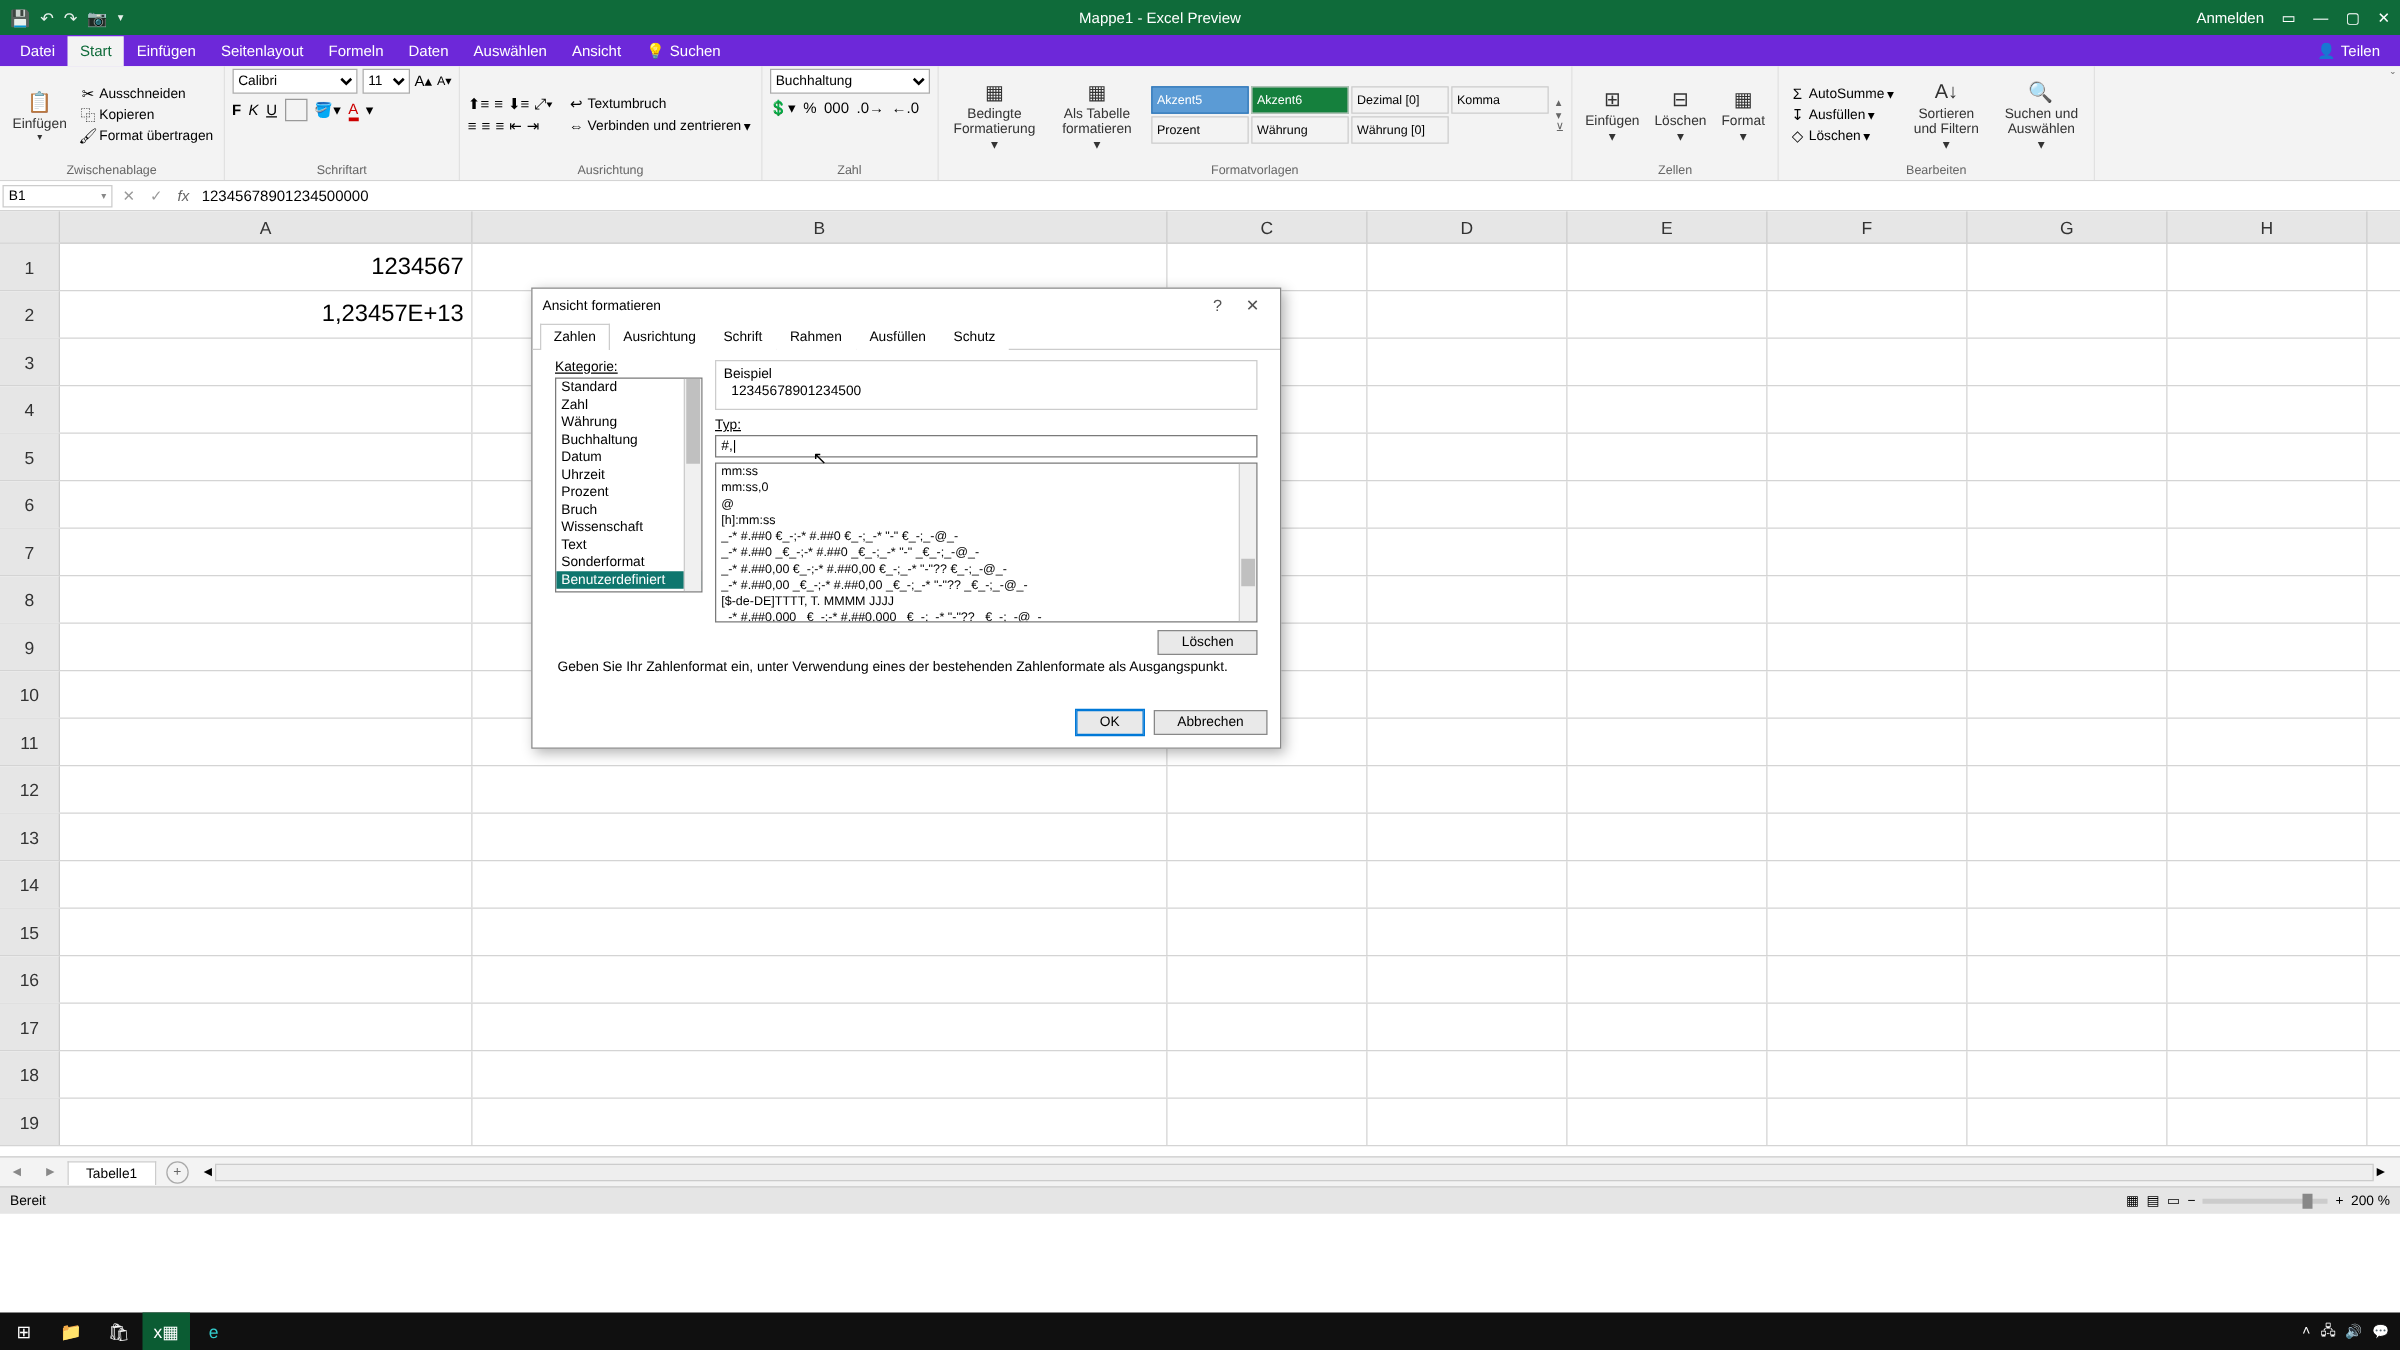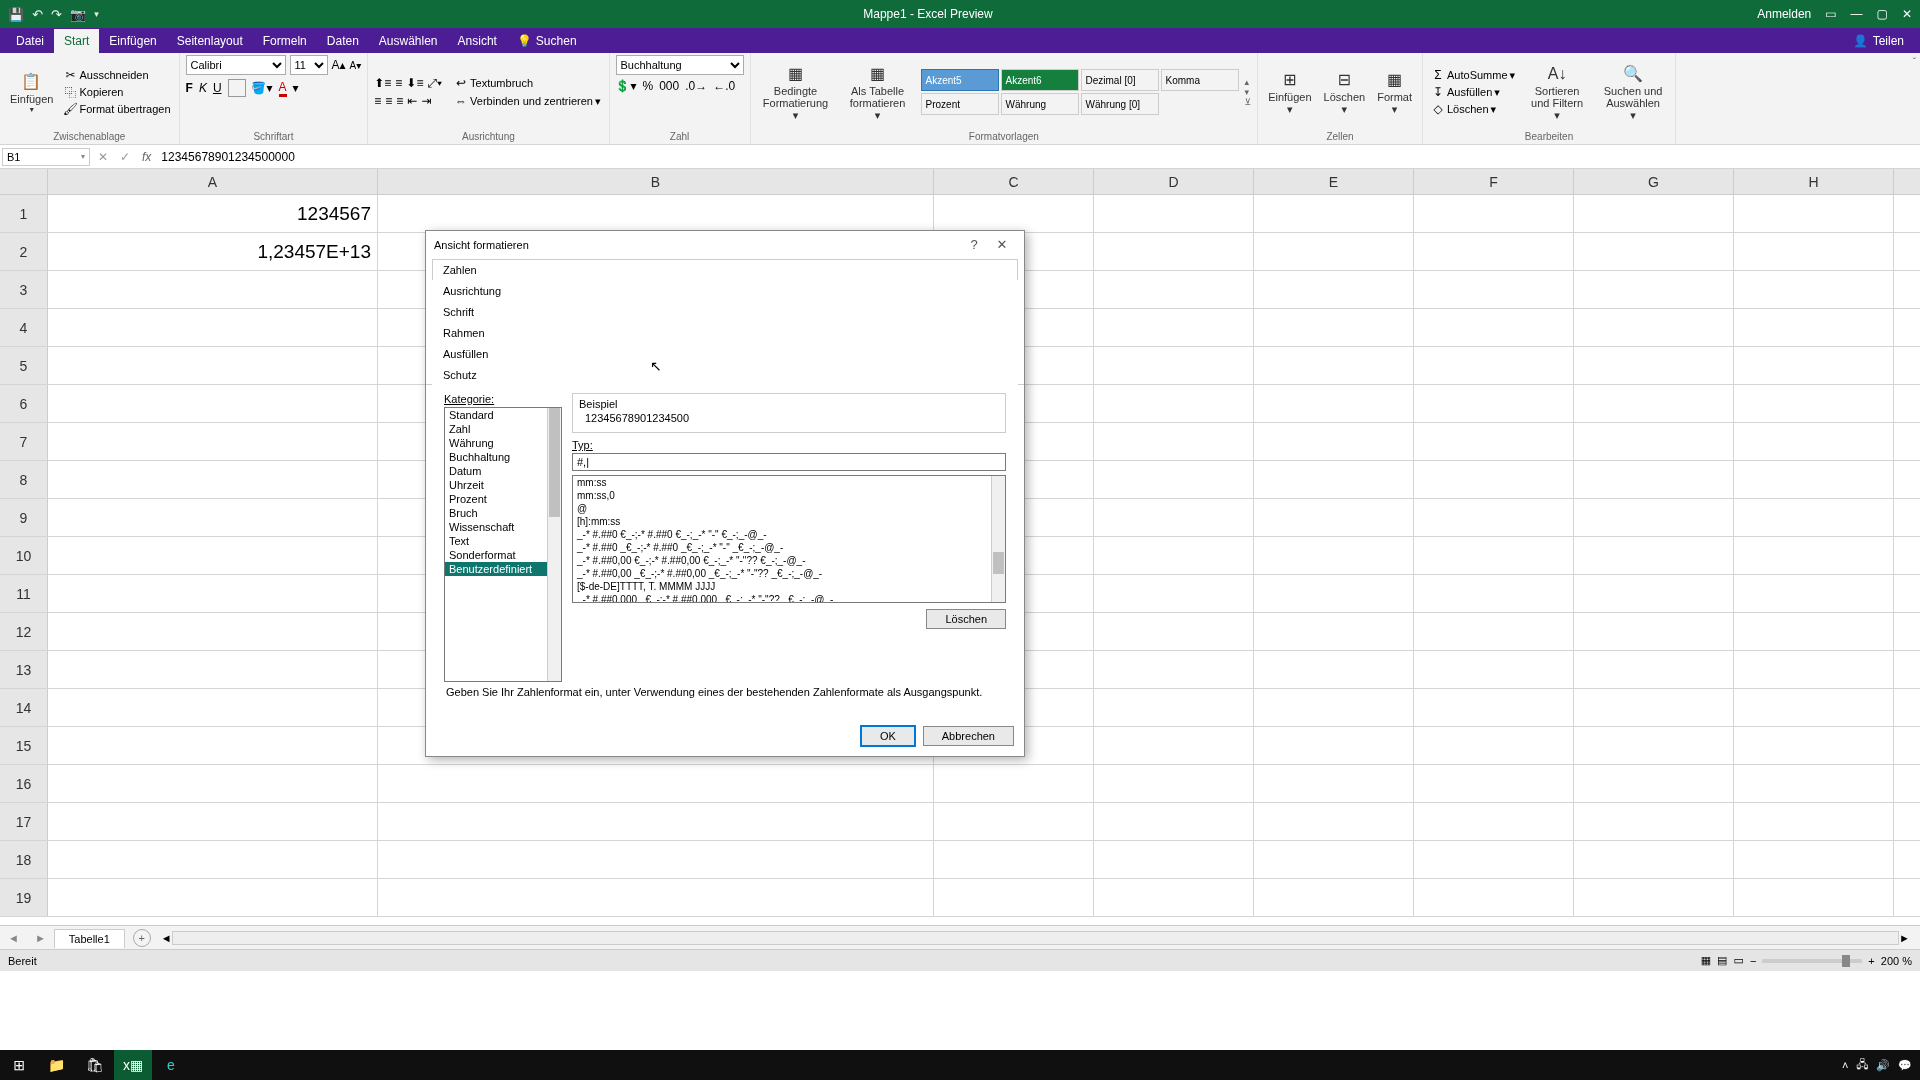--- a/index.html
+++ b/index.html
@@ -6,21 +6,21 @@
 body { background: #fff; overflow: hidden; width: 1920px; height: 1080px; position: relative; font-size: 12px; }
 
 
 .titlebar { background: #0f6b3a; height: 28px; display: flex; align-items: center; color: #fff; font-size: 12px; }
 .titlebar .qat { display: flex; gap: 8px; padding: 0 8px; align-items: center; }
 .titlebar .qat span { opacity: .9; font-size: 13px; }
 .titlebar .title { flex: 1; text-align: center; }
 .titlebar .right { display: flex; gap: 14px; padding: 0 8px; align-items: center; }
 
 
-.ribbon-tabs { background: #4c1d95; height: 25px; display: flex; align-items: flex-end; padding: 0 6px; }
+.ribbon-tabs { background: #6d28d9; height: 25px; display: flex; align-items: flex-end; padding: 0 6px; }
 .rtab { color: #fff; padding: 5px 10px; font-size: 12px; cursor: pointer; }
 .rtab.active { background: #f3f3f3; color: #0f6b3a; }
 .ribbon-tabs .spacer { flex: 1; }
 .ribbon-tabs .share { color: #fff; padding: 5px 10px; display: flex; align-items: center; gap: 4px; }
 
 
 .ribbon { background: #f3f3f3; border-bottom: 1px solid #d4d4d4; height: 92px; display: flex; }
 .group { border-right: 1px solid #e1e1e1; padding: 2px 6px; display: flex; flex-direction: column; position: relative; }
 .group-label { text-align: center; font-size: 10px; color: #666; padding-top: 2px; }
 .group-body { flex: 1; display: flex; align-items: center; gap: 4px; }
@@ -73,28 +73,28 @@
 .taskbar { position: absolute; bottom: 0; left: 0; right: 0; height: 30px; background: #101010; display: flex; align-items: center; }
 .taskbar .tbtn { width: 38px; height: 30px; display: flex; align-items: center; justify-content: center; color: #fff; font-size: 14px; }
 .taskbar .tbtn.excel { background: #0b5c33; }
 .taskbar .tray { margin-left: auto; display: flex; align-items: center; gap: 8px; color: #fff; font-size: 11px; padding: 0 8px; }
 
 
 .dialog { position: absolute; left: 425px; top: 230px; width: 600px; background: #fff; border: 1px solid #888; box-shadow: 3px 3px 10px rgba(0,0,0,.3); font-size: 11px; }
 .dialog .dtitle { display: flex; align-items: center; padding: 6px 8px; }
 .dialog .dtitle .t { flex: 1; }
 .dialog .dtitle .dbtn { width: 28px; text-align: center; cursor: pointer; color: #555; font-size: 13px; }
-.dialog .tabs { display: flex; border-bottom: 1px solid #ccc; padding: 0 6px; flex-direction: column; }
+.dialog .tabs { display: flex; border-bottom: 1px solid #ccc; padding: 0 6px; }
 .dialog .dtab { padding: 4px 10px; border: 1px solid transparent; border-bottom: none; cursor: pointer; position: relative; top: 1px; background: #fff; }
 .dialog .dtab.active { border-color: #ccc; background: #fff; }
 .dialog .body { padding: 8px 18px; }
 .dialog .cols { display: flex; gap: 10px; }
 .catbox { width: 118px; }
 .catbox .lbl { margin-bottom: 2px; text-decoration: underline; }
-.catlist { border: 1px solid #7a7a7a; height: 275px; overflow: hidden; position: relative; }
+.catlist { border: 1px solid #7a7a7a; height: 172px; overflow: hidden; position: relative; }
 .catlist .item { padding: 0 4px; line-height: 14px; font-size: 11px; cursor: pointer; }
 .catlist .item.sel { background: #0f766e; color: #fff; }
 .rightcol { flex: 1; }
 .beispiel { border: 1px solid #ccc; padding: 4px 6px 8px; margin-bottom: 6px; }
 .beispiel .lbl { font-size: 11px; margin-bottom: 2px; }
 .typ .lbl { text-decoration: underline; margin-bottom: 2px; }
 .typ input { width: 100%; border: 1px solid #7a7a7a; padding: 2px 4px; font-size: 11px; }
 .fmtlist { border: 1px solid #7a7a7a; height: 128px; margin-top: 4px; overflow: hidden; position: relative; }
 .fmtlist .fi { padding: 0 4px; line-height: 13px; font-size: 10px; white-space: nowrap; }
 .scrollbar { position: absolute; right: 0; top: 0; bottom: 0; width: 14px; background: #f0f0f0; border-left: 1px solid #ccc; }

